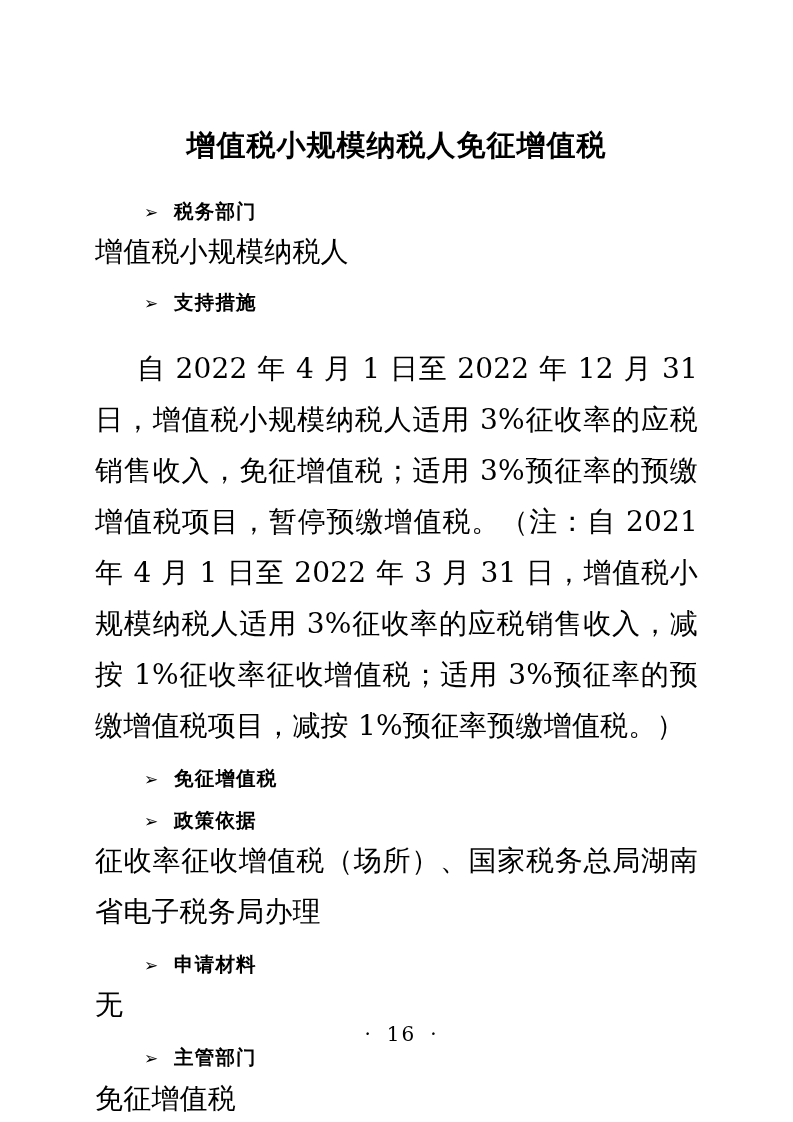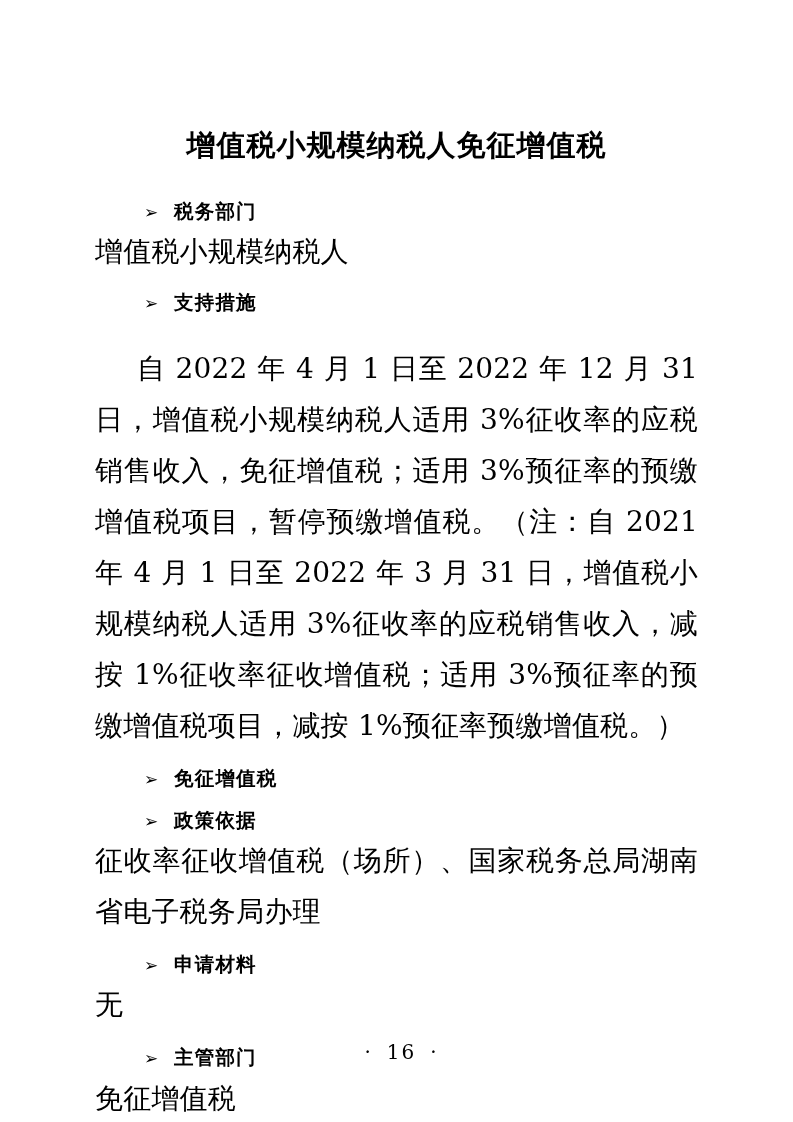--- a/index.html
+++ b/index.html
@@ -68,21 +68,21 @@
     text-indent: 42px;
     margin-top: 26px;
   }
   .sp-top-1 { margin-top: 34px; }
   .sp-top-2 { margin-top: 12px; }
   .sp-top-3 { margin-top: 10px; }
   .page-number {
     position: absolute;
     left: 0;
     right: 0;
-    bottom: 58px;
+    bottom: 76px;
     text-align: center;
     font-size: 20px;
     font-family: "DejaVu Serif", "Liberation Serif", serif;
     letter-spacing: 2px;
     padding-left: 10px;
   }
   .pn-dot {
     display: inline-block;
     padding: 0 14px;
     font-size: 20px;

